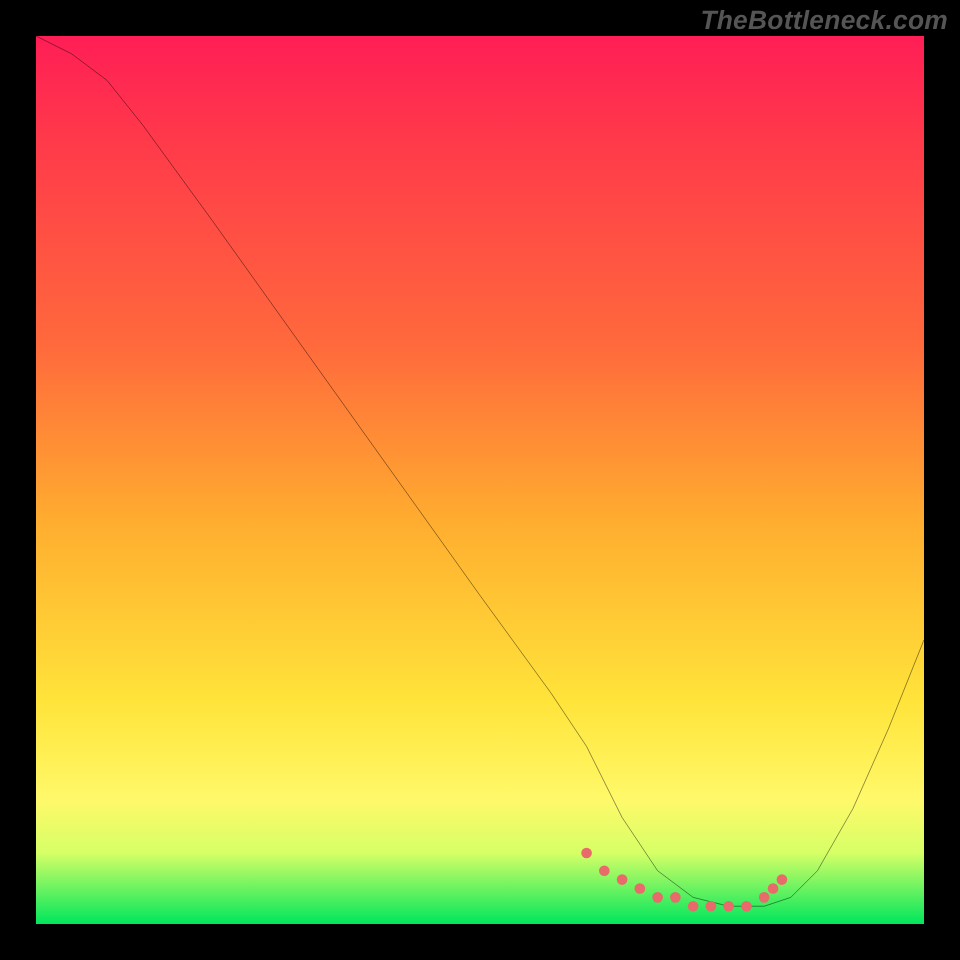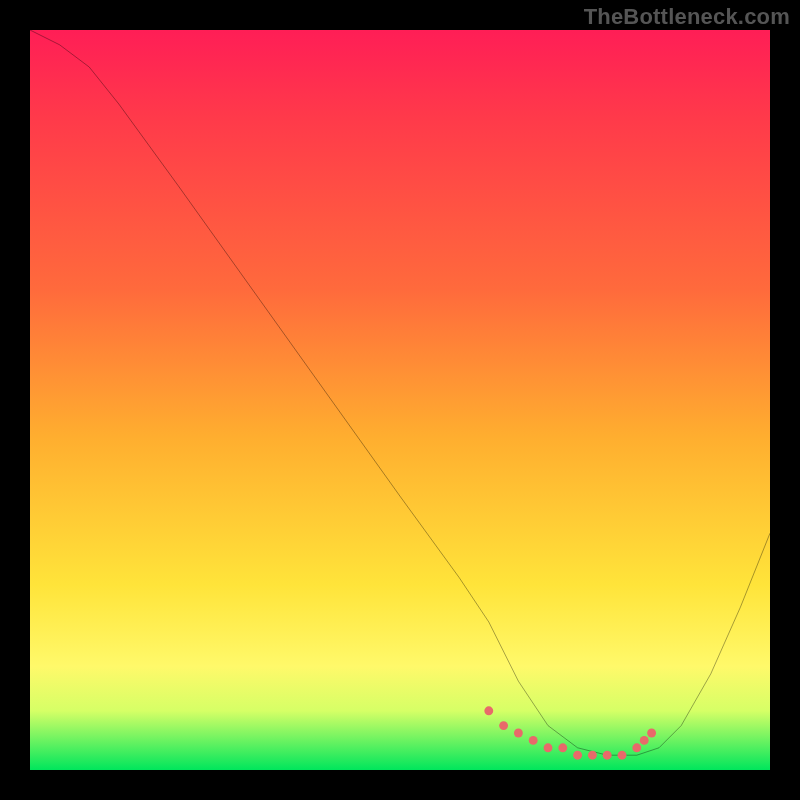--- a/index.html
+++ b/index.html
@@ -8,20 +8,21 @@
     width: 800px;
     height: 800px;
     background: #000;
     font-family: Arial, Helvetica, sans-serif;
   }
   .frame {
     position: relative;
     width: 800px;
     height: 800px;
     background: #000;
+    font-style: italic;
   }
   .watermark {
     position: absolute;
     top: 4px;
     right: 10px;
     color: #555;
     font-size: 22px;
     font-weight: 600;
     letter-spacing: 0.2px;
     z-index: 5;

